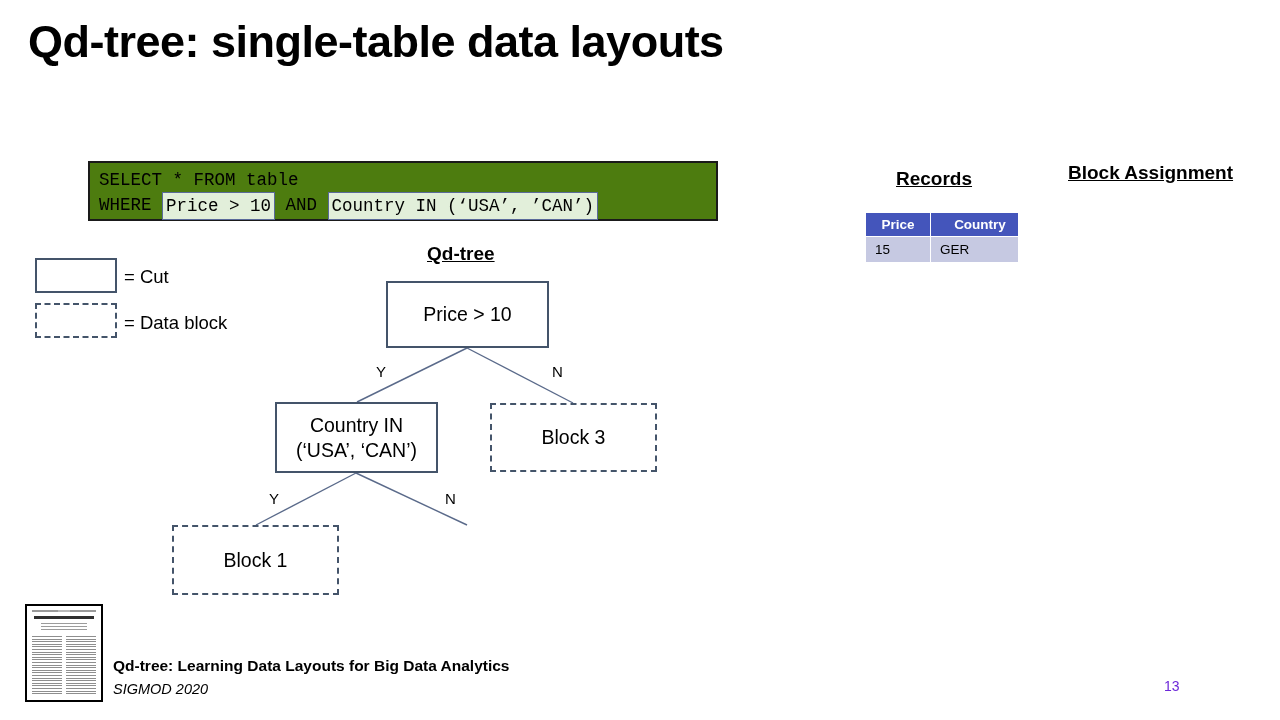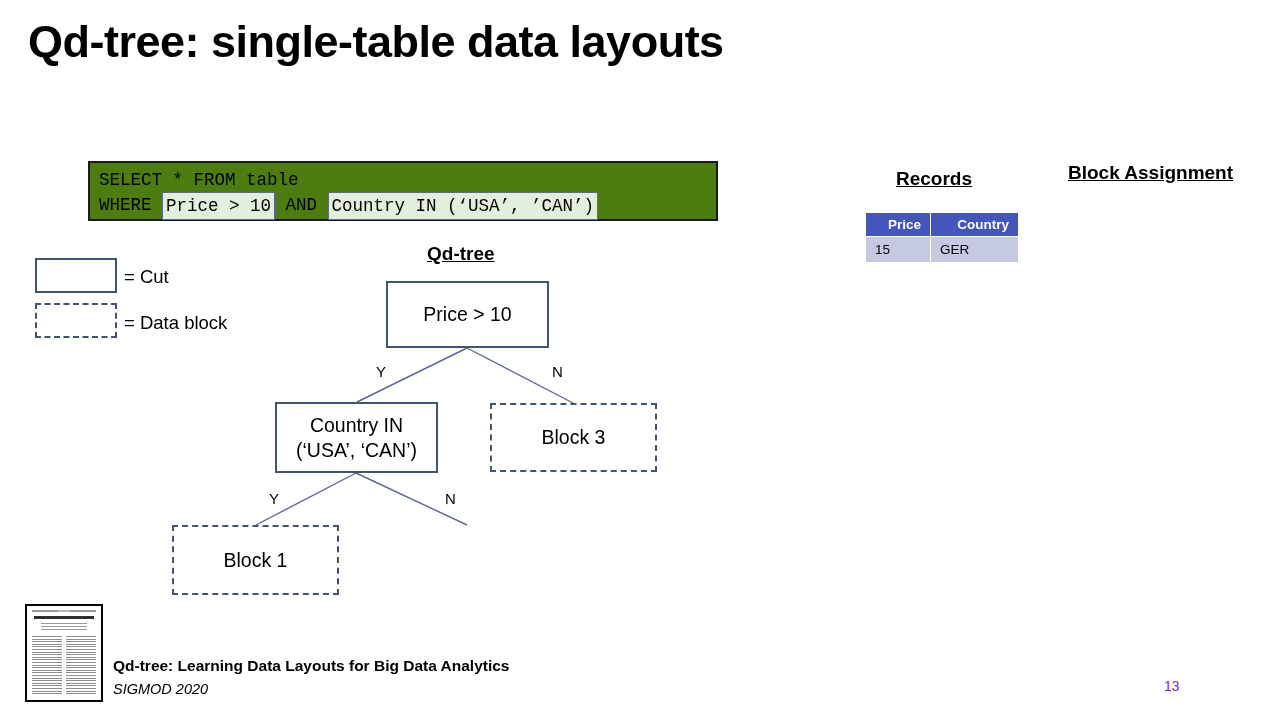--- a/index.html
+++ b/index.html
@@ -175,21 +175,21 @@
     position: absolute;
     left: 865px;
     top: 212px;
     border-collapse: collapse;
   }
   #records-table th {
     background: #4455bb;
     color: #ffffff;
     font-size: 13.5px;
     font-weight: bold;
-    text-align: right;
+    text-align: center;
     padding: 4px 9px;
     border: 1px solid #ffffff;
   }
   #records-table td {
     background: #c6c9e2;
     color: #000000;
     font-size: 13.5px;
     text-align: left;
     padding: 5px 9px;
     border: 1px solid #ffffff;

